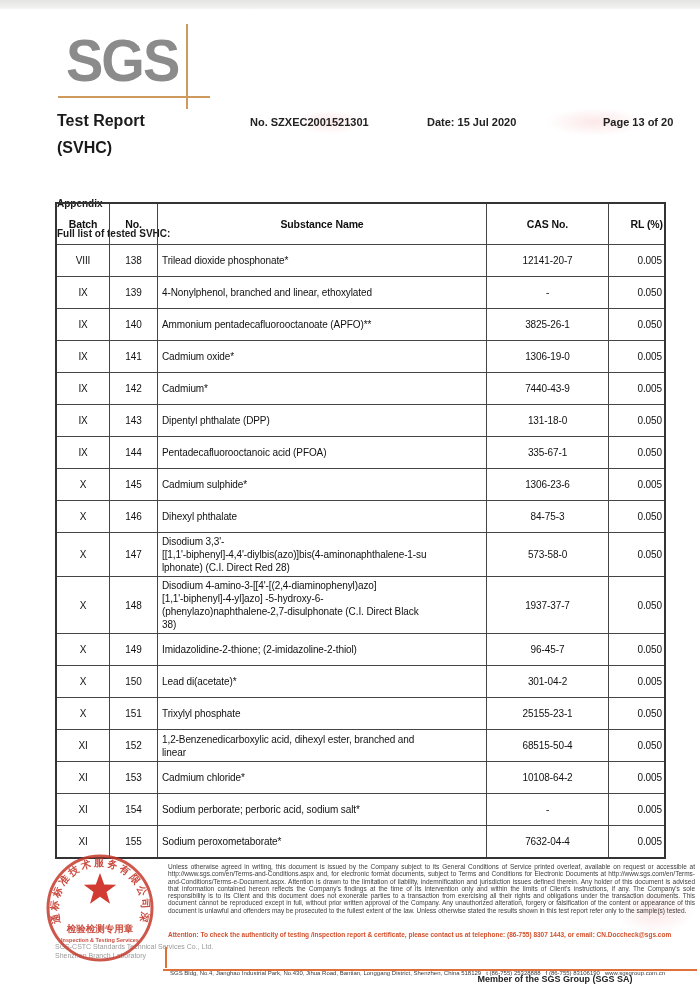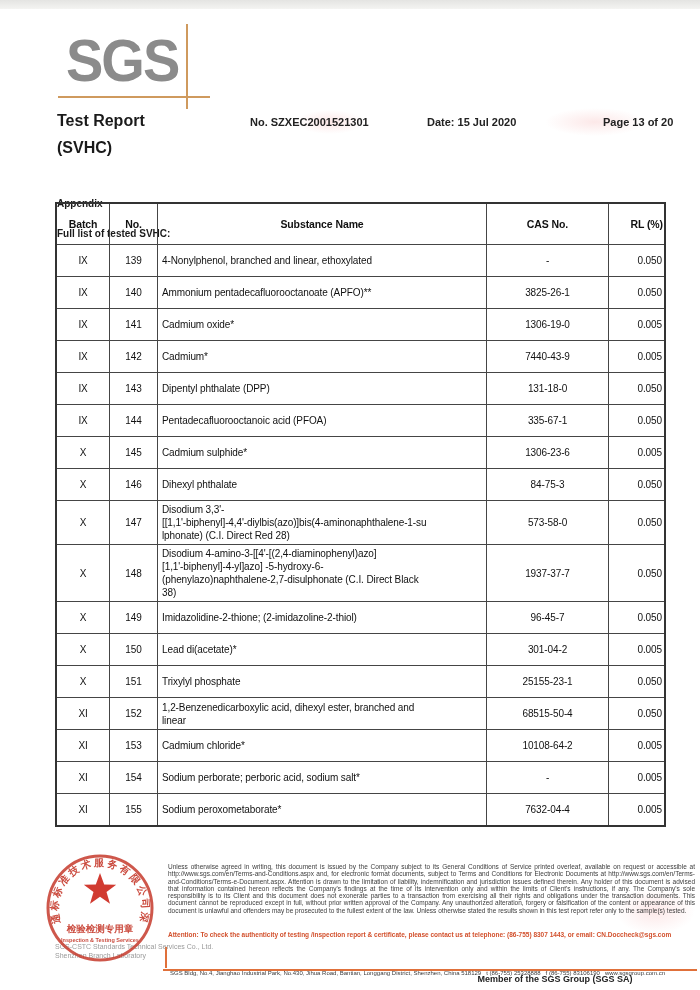--- a/index.html
+++ b/index.html
@@ -86,20 +86,27 @@
           <tr>
             <th class="c0">Batch</th>
             <th class="c1">No.</th>
             <th class="c2">Substance Name</th>
             <th class="c3">CAS No.</th>
             <th class="c4">RL (%)</th>
           </tr>
         </thead>
       <tbody>
           <tr>
+            <td class="c0">VIII</td>
+            <td class="c1">138</td>
+            <td class="c2">Trilead dioxide phosphonate*</td>
+            <td class="c3">12141-20-7</td>
+            <td class="c4">0.005</td>
+          </tr>
+          <tr>
             <td class="c0">IX</td>
             <td class="c1">139</td>
             <td class="c2">4-Nonylphenol, branched and linear, ethoxylated</td>
             <td class="c3">-</td>
             <td class="c4">0.050</td>
           </tr>
           <tr>
             <td class="c0">IX</td>
             <td class="c1">140</td>
             <td class="c2">Ammonium pentadecafluorooctanoate (APFO)**</td>

